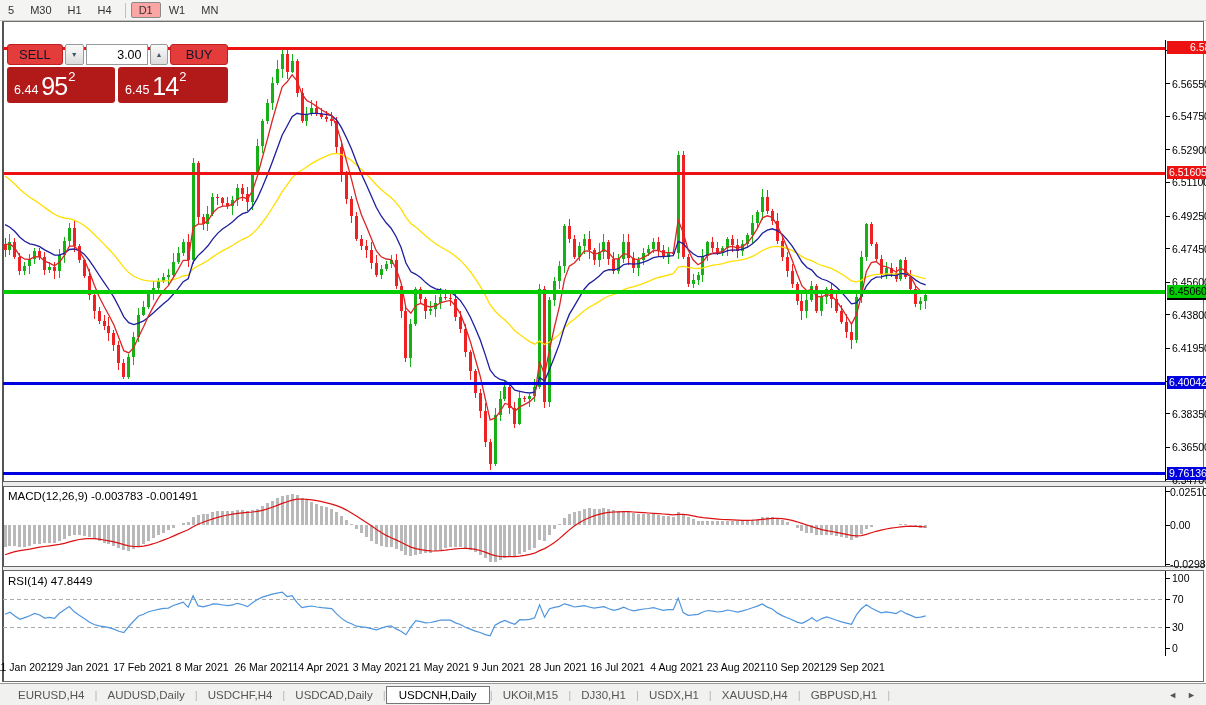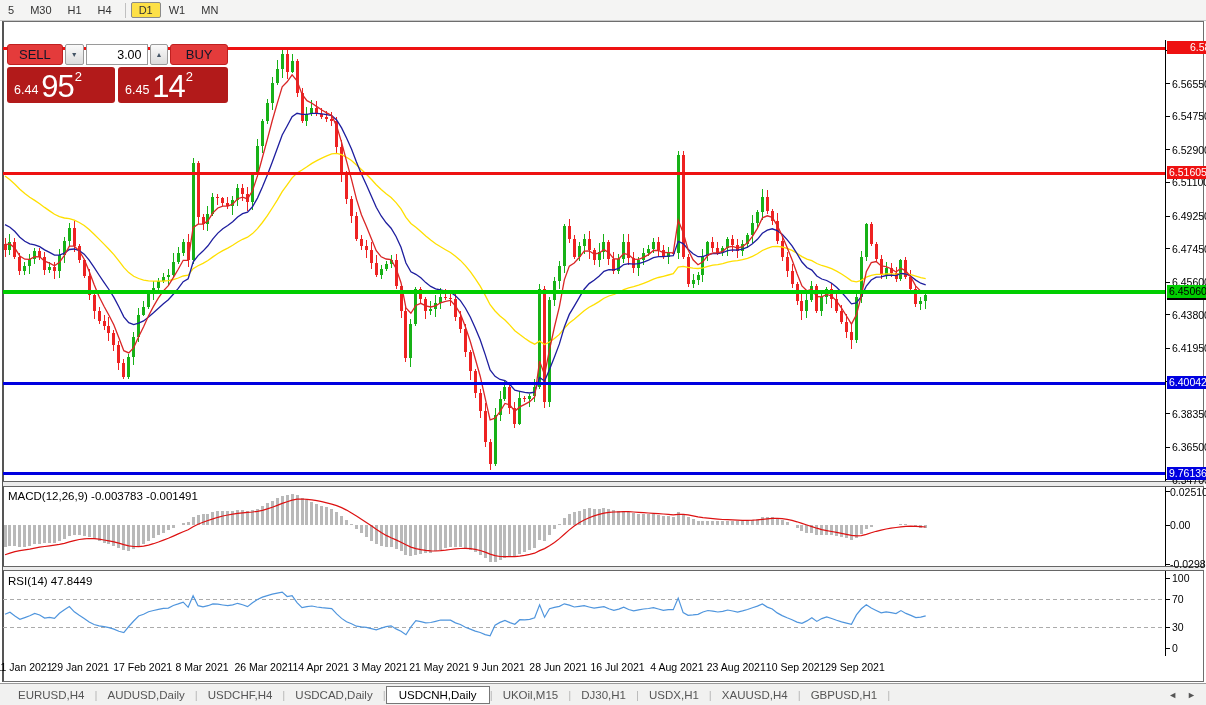--- a/index.html
+++ b/index.html
@@ -3,21 +3,21 @@
 <meta charset="utf-8">
 <style>
   *{box-sizing:border-box;margin:0;padding:0;}
   body{margin:0;background:#fff;font-family:"Liberation Sans",sans-serif;-webkit-font-smoothing:antialiased;}
   #stage{position:relative;width:1206px;height:705px;overflow:hidden;background:#fff;}
 
   
   #toolbar{position:absolute;left:0;top:0;width:1206px;height:21px;background:#f4f4f3;
     border-bottom:1px solid #c8c8c8;display:flex;align-items:center;font-size:11px;color:#333;}
   .tb-btn{padding:2px 8px;cursor:default;white-space:nowrap;}
-  .tb-btn.active{background:#fde047;border:1px solid #8a8a8a;border-radius:2px;padding:1px 7px;}
+  .tb-btn.active{background:#fca5a5;border:1px solid #8a8a8a;border-radius:2px;padding:1px 7px;}
   .tb-sep{width:1px;height:15px;background:#c0c0c0;margin:0 5px;}
 
   
   #window{position:absolute;left:2px;top:21px;width:1202px;height:661px;border:1px solid #6e6e6e;
     border-left:2px solid #555;background:#fff;z-index:0;}
 
   #sym-header{position:absolute;left:18px;top:26px;font-size:12px;color:#000;z-index:3;white-space:nowrap;}
   #sym-header .tri{font-size:8px;margin-right:5px;vertical-align:1px;}
   #sym-header span.num{margin-left:6px;}
 
@@ -39,21 +39,21 @@
   #sell-btn{width:57px;}
   #buy-btn{width:59px;}
   .spin{width:19px;background:linear-gradient(#fafafa,#dcdcdc);border:1px solid #9a9a9a;font-size:7px;
     color:#456;display:flex;align-items:center;justify-content:center;border-radius:2px;cursor:default;}
   #vol{width:62px;height:21px;border:1px solid #9a9a9a;font-size:12.5px;text-align:right;
     padding-right:5px;font-family:"Liberation Sans",sans-serif;color:#000;}
   #trade .row2{display:flex;gap:3px;margin-top:2px;}
   .pricebox{background:#b21a1a;color:#fff;border-radius:3px;height:36px;display:flex;
     align-items:flex-end;padding:0 5px 2px 7px;}
   .pricebox .small{font-size:12.5px;margin:0 3px 4px 0;}
-  .pricebox .big{font-size:31px;line-height:29px;letter-spacing:-1px;}
+  .pricebox .big{font-size:25px;line-height:29px;letter-spacing:-1px;}
   .pricebox .sup{font-size:13px;align-self:flex-start;margin-top:2px;margin-left:1px;}
   #sell-price{width:108px;}
   #buy-price{width:110px;}
 
   
   #tabbar{position:absolute;left:0;top:683px;width:1206px;height:22px;background:#f1f1f0;
     border-top:1px solid #9a9a9a;display:flex;align-items:center;font-size:11.5px;color:#555;padding-left:8px;}
   .tab{padding:2px 10px;white-space:nowrap;cursor:default;}
   .tab.active{background:#fff;border:1px solid #777;color:#000;padding:2px 12px;}
   .tab-sep{color:#b8b8b8;}

